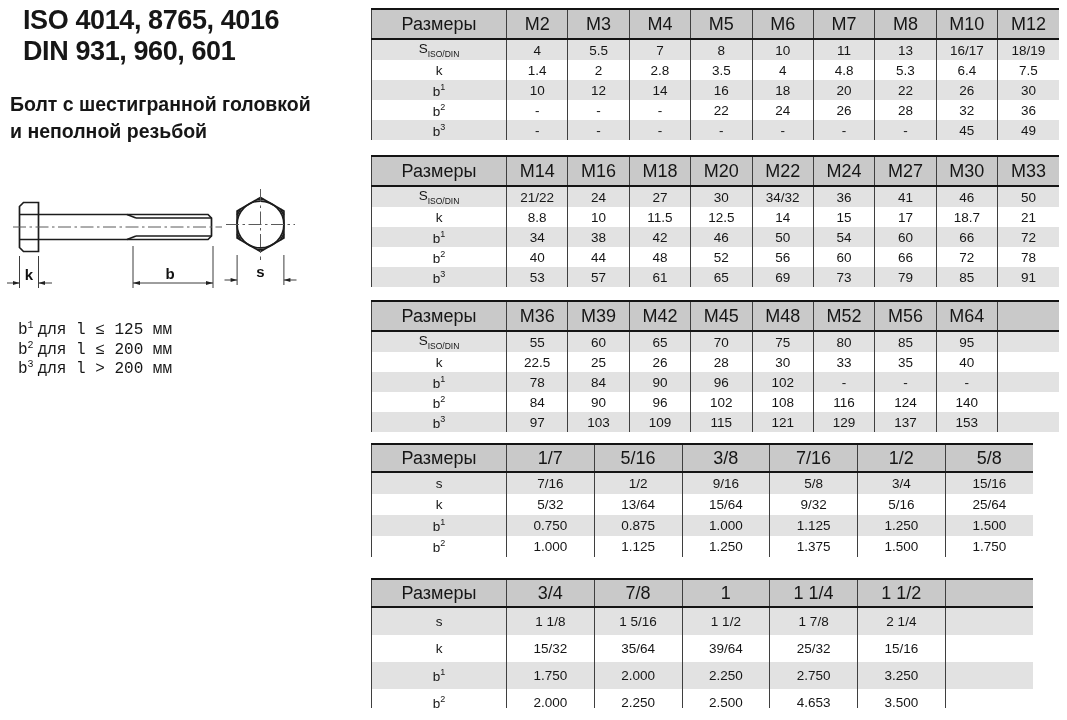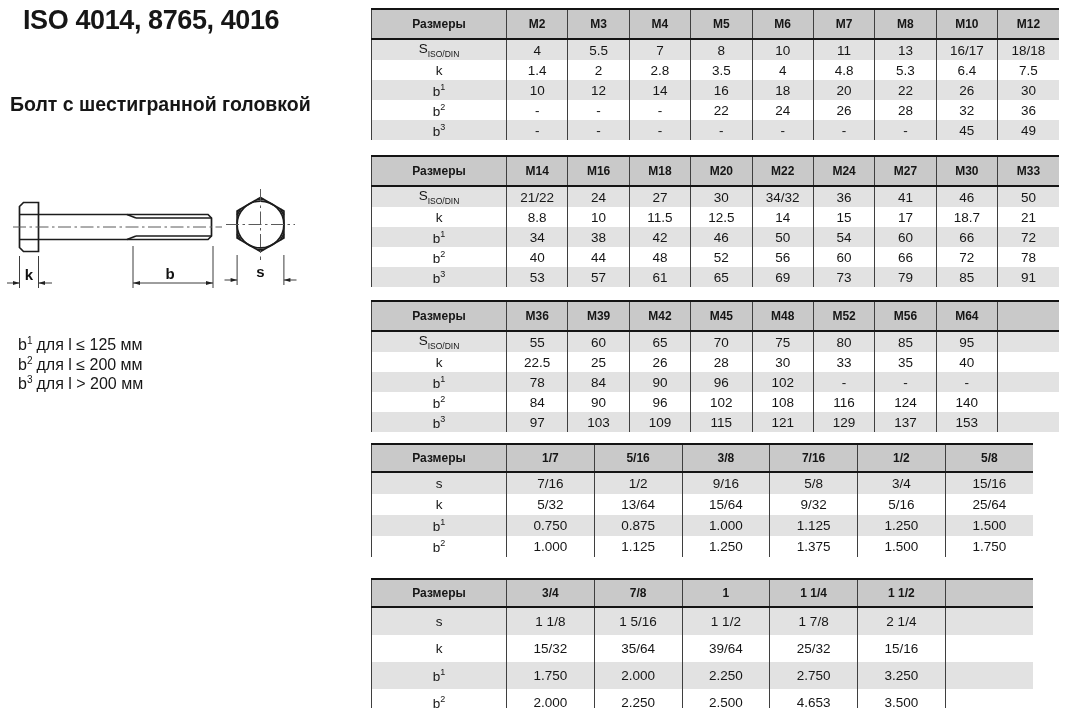--- a/index.html
+++ b/index.html
@@ -3,34 +3,34 @@
 <meta charset="utf-8">
 <style>
   html,body{margin:0;padding:0;background:#fff;}
   body{width:1067px;height:720px;font-family:"Liberation Sans",sans-serif;color:#161616;}
   .page{position:relative;width:1067px;height:708px;background:#fff;overflow:hidden;}
 
   
   .title{position:absolute;left:23px;top:5px;font-size:27px;font-weight:700;line-height:31px;letter-spacing:-0.4px;}
   .subtitle{position:absolute;left:10px;top:91px;font-size:19.5px;line-height:27px;font-weight:bold;}
   .bolt-drawing{position:absolute;left:0;top:183px;}
-  .notes{position:absolute;left:18px;top:335px;font-size:16px;line-height:19.5px;}
+  .notes{position:absolute;left:18px;top:321px;font-size:16px;line-height:19.5px;font-family:Liberation Mono, monospace;}
   .note-line sup{font-size:10px;line-height:0;}
   .note-line .note-text{margin-left:4px;}
 
   
   .tbl-wrap{position:absolute;left:371px;}
   .t0{top:8px}.t1{top:155px}.t2{top:300px}.t3{top:443px}.t4{top:578px}
 
   table.dim-table{border-collapse:collapse;table-layout:fixed;border-top:2.5px solid #141414;}
   .t0 table,.t1 table,.t2 table{width:688px;}
   .t3 table,.t4 table{width:662px;}
   .dim-table th,.dim-table td{border-left:1.3px solid #3f3f3f;text-align:center;padding:0;vertical-align:middle;overflow:hidden;}
   .dim-table th:first-child,.dim-table td:first-child{width:134px;}
-  .dim-table thead th{background:var(--header-bg,#c9c9c9);border-bottom:2.5px solid #141414;font-weight:700;font-size:12px;height:28px;}
+  .dim-table thead th{background:var(--header-bg,#c9c9c9);border-bottom:2.5px solid #141414;font-weight:400;font-size:18px;height:28px;}
   .dim-table tbody td{font-size:13.5px;}
   .dim-table tbody tr:nth-child(odd){background:var(--row-shade,#e2e2e2);}
   .t0 tbody td,.t1 tbody td,.t2 tbody td{height:20px;}
   .t3 thead th,.t4 thead th{height:26px;}
   .t3 tbody td{height:21px;}
   .t4 tbody td{height:27px;}
   .dim-table sub{font-size:8.5px;margin-top:40px;}
   .dim-table sup{font-size:9px;}
 
   
@@ -40,23 +40,25 @@
   .ah{fill:#222;stroke:none;}
   .dimtext{font-family:"Liberation Sans",sans-serif;font-size:15px;font-weight:700;fill:#111;}
 </style>
 </head>
 <body>
 
 <div class="page">
 
   <div class="title">
     <div>ISO 4014, 8765, 4016</div>
+    <div>DIN 931, 960, 601</div>
   </div>
   <div class="subtitle">
     <div>Болт с шестигранной головкой</div>
+    <div>и неполной резьбой</div>
   </div>
 
   <svg class="bolt-drawing" width="320" height="135" viewBox="0 183 320 135" xmlns="http://www.w3.org/2000/svg">
 
     <path class="obj" d="M 19.5 206.5 L 23.5 202.5 L 38.5 202.5 L 38.5 251.5 L 23.5 251.5 L 19.5 247.5 Z"></path>
     <path class="obj" d="M 19.5 214.5 H 38.5 M 19.5 239.5 H 38.5"></path>
 
     <path class="obj" d="M 38.5 214.5 H 208 L 211.5 218 V 236 L 208 239.5 H 38.5"></path>
     <path class="obj" d="M 136 218 H 211.5 M 136 236 H 211.5"></path>
     <path class="obj" d="M 127 214.5 L 136 218 M 127 239.5 L 136 236"></path>
@@ -112,21 +114,21 @@
           <tr>
             <td>S<sub>ISO/DIN</sub></td>
             <td>4</td>
             <td>5.5</td>
             <td>7</td>
             <td>8</td>
             <td>10</td>
             <td>11</td>
             <td>13</td>
             <td>16/17</td>
-            <td>18/18</td>
+            <td>18/19</td>
           </tr>
           <tr>
             <td>k</td>
             <td>1.4</td>
             <td>2</td>
             <td>2.8</td>
             <td>3.5</td>
             <td>4</td>
             <td>4.8</td>
             <td>5.3</td>

